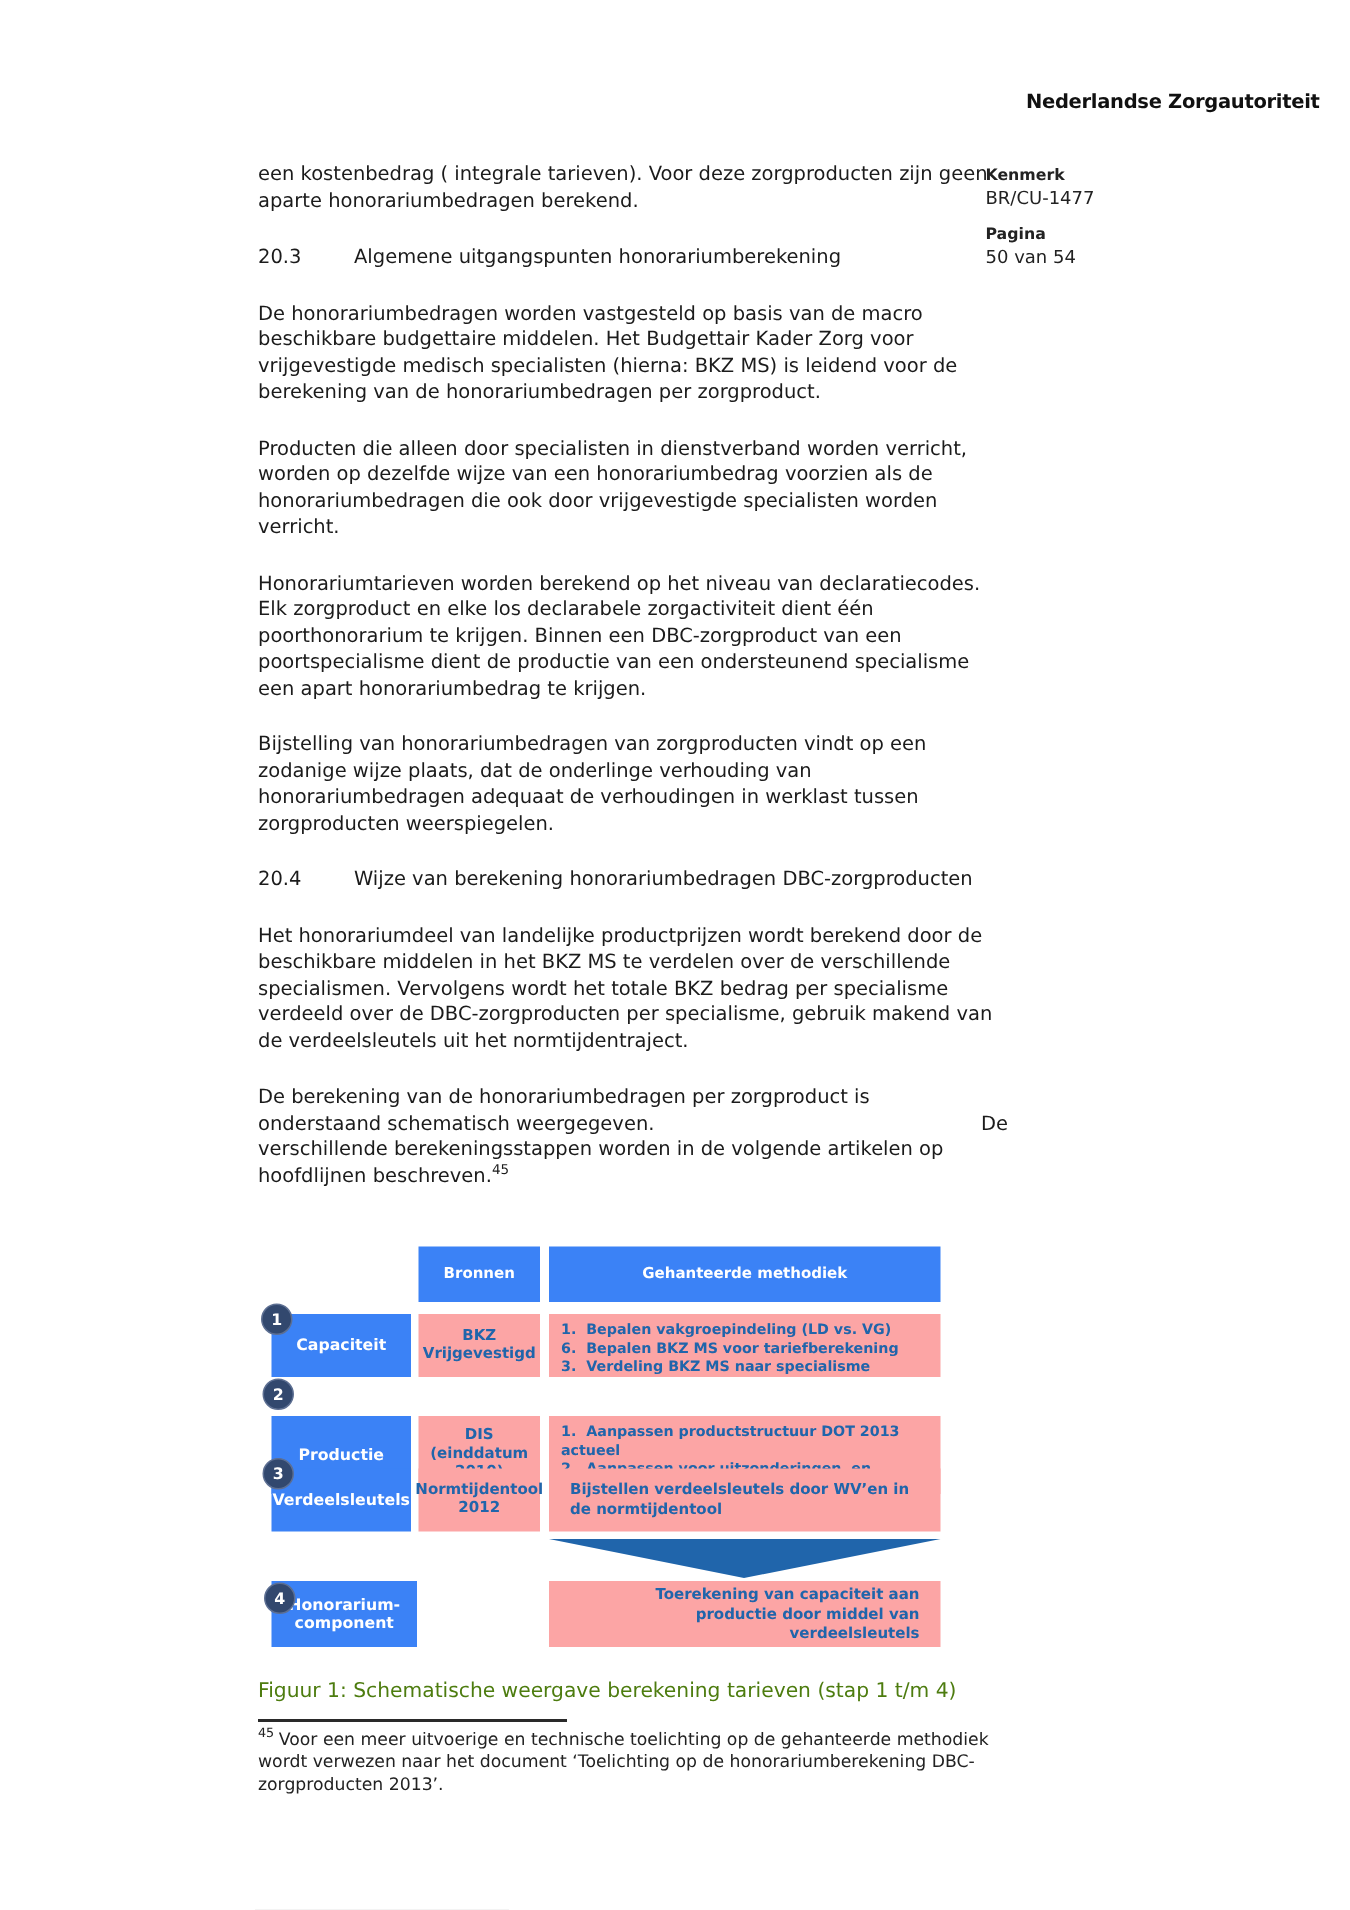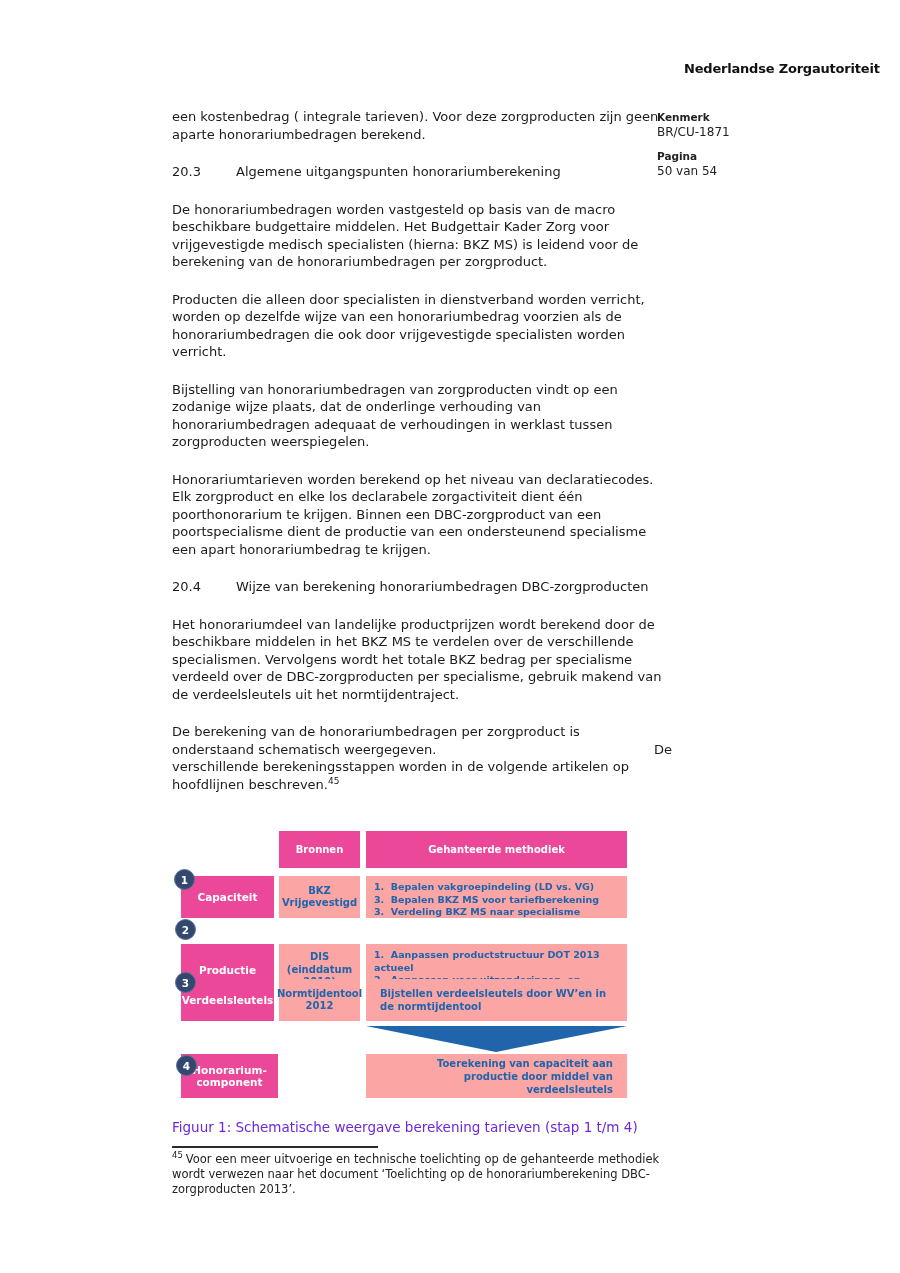--- a/index.html
+++ b/index.html
@@ -26,21 +26,21 @@
     font-size:13px;line-height:17.5px;
   }
   .main p{margin:0 0 20px 0;}
   .heading{margin:0 0 20px 0;}
   .h-num{display:inline-block;width:64px;font-weight:normal;}
   .line2{overflow:hidden;}
   .line2 .rt{float:right;}
   sup{font-size:9px;line-height:0;}
   
   .diagram{position:absolute;left:172px;top:828px;width:460px;height:278px;}
-  .dbox{position:absolute;background:#ec4899;color:#fff;font-weight:bold;
+  .dbox{position:absolute;background:#3b82f6;color:#fff;font-weight:bold;
         display:flex;align-items:center;justify-content:center;text-align:center;}
   .lbox{position:absolute;background:#fca5a5;color:#2065ab;font-weight:bold;}
   .hdr{font-size:10px;}
   .hdr-bronnen{left:107px;top:3px;width:81px;height:37px;}
   .hdr-methodiek{left:194px;top:3px;width:261px;height:37px;}
   .steplabel{left:9px;width:93px;font-size:10.5px;line-height:12px;padding:0 0;box-sizing:border-box;text-align:center;}
   .steplabel.w4{width:97px;}
   .source{left:107px;width:81px;font-size:10px;line-height:12.5px;
           display:flex;align-items:center;justify-content:center;text-align:center;padding:0 3px;box-sizing:border-box;}
   .method{left:194px;width:261px;box-sizing:border-box;}
@@ -59,50 +59,50 @@
     display:flex;align-items:center;justify-content:center;z-index:3;
   }
   .c1{left:2px;top:41px;} .c2{left:3px;top:91px;}
   .c3{left:3px;top:144px;} .c4{left:4px;top:227px;}
   .arrow-down{
     position:absolute;left:194px;top:198px;width:0;height:0;
     border-left:130px solid transparent;border-right:131px solid transparent;
     border-top:26px solid #2065ab;
   }
   
-  .caption{position:absolute;left:172px;top:1119px;width:540px;font-size:13.5px;color:#6d28d9;}
+  .caption{position:absolute;left:172px;top:1119px;width:540px;font-size:13.5px;color:#4d7c0f;}
   .fn-rule{position:absolute;left:172px;top:1146px;width:206px;height:2px;background:#2a2a2a;}
   .footnote{position:absolute;left:172px;top:1152px;width:502px;font-size:11.5px;line-height:15px;color:#222;}
   .footnote sup{font-size:8.5px;margin-right:3px;}
 </style>
 </head>
 <body>
 
 <div class="page">
 
   <div class="org">Nederlandse Zorgautoriteit</div>
 
   <div class="sidebar">
     <div class="side-label">Kenmerk</div>
-    <div class="side-value">BR/CU-1871</div>
+    <div class="side-value">BR/CU-1477</div>
     <div class="side-label">Pagina</div>
     <div class="side-value">50 van 54</div>
   </div>
 
   <div class="main">
     <p>een kostenbedrag ( integrale tarieven). Voor deze zorgproducten zijn geen aparte honorariumbedragen berekend.</p>
 
     <div class="heading">
       <span class="h-num">20.3</span><span>Algemene uitgangspunten honorariumberekening</span>
     </div>
 
     <p>De honorariumbedragen worden vastgesteld op basis van de macro beschikbare budgettaire middelen. Het Budgettair Kader Zorg voor vrijgevestigde medisch specialisten (hierna: BKZ MS) is leidend voor de berekening van de honorariumbedragen per zorgproduct.</p>
     <p>Producten die alleen door specialisten in dienstverband worden verricht, worden op dezelfde wijze van een honorariumbedrag voorzien als de honorariumbedragen die ook door vrijgevestigde specialisten worden verricht.</p>
+    <p>Honorariumtarieven worden berekend op het niveau van declaratiecodes. Elk zorgproduct en elke los declarabele zorgactiviteit dient één poorthonorarium te krijgen. Binnen een DBC-zorgproduct van een poortspecialisme dient de productie van een ondersteunend specialisme een apart honorariumbedrag te krijgen.</p>
     <p>Bijstelling van honorariumbedragen van zorgproducten vindt op een zodanige wijze plaats, dat de onderlinge verhouding van honorariumbedragen adequaat de verhoudingen in werklast tussen zorgproducten weerspiegelen.</p>
-    <p>Honorariumtarieven worden berekend op het niveau van declaratiecodes. Elk zorgproduct en elke los declarabele zorgactiviteit dient één poorthonorarium te krijgen. Binnen een DBC-zorgproduct van een poortspecialisme dient de productie van een ondersteunend specialisme een apart honorariumbedrag te krijgen.</p>
 
     <div class="heading">
       <span class="h-num">20.4</span><span>Wijze van berekening honorariumbedragen DBC-zorgproducten</span>
     </div>
 
     <p>Het honorariumdeel van landelijke productprijzen wordt berekend door de beschikbare middelen in het BKZ MS te verdelen over de verschillende specialismen. Vervolgens wordt het totale BKZ bedrag per specialisme verdeeld over de DBC-zorgproducten per specialisme, gebruik makend van de verdeelsleutels uit het normtijdentraject.</p>
 
     <div>
       <div>De berekening van de honorariumbedragen per zorgproduct is</div>
       <div class="line2">
@@ -119,21 +119,21 @@
   <div class="diagram">
 
     <div class="dbox hdr hdr-bronnen">Bronnen</div>
     <div class="dbox hdr hdr-methodiek">Gehanteerde methodiek</div>
 
     <div class="circle c1">1</div>
     <div class="dbox steplabel r1">Capaciteit</div>
     <div class="lbox source r1">BKZ Vrijgevestigd</div>
     <div class="lbox method list r1">
       <div class="m-item">1.  Bepalen vakgroepindeling (LD vs. VG)</div>
-      <div class="m-item">3.  Bepalen BKZ MS voor tariefberekening</div>
+      <div class="m-item">6.  Bepalen BKZ MS voor tariefberekening</div>
       <div class="m-item">3.  Verdeling BKZ MS naar specialisme</div>
     </div>
 
     <div class="circle c2">2</div>
     <div class="dbox steplabel r2">Productie</div>
     <div class="lbox source r2">DIS (einddatum 2010)</div>
     <div class="lbox method list r2">
       <div class="m-item">1.  Aanpassen productstructuur DOT 2013 actueel</div>
       <div class="m-item">2.  Aanpassen voor uitzonderingen  en onvolledigheid</div>
       <div class="m-item">3.  Consistentieslag met Capaciteit/BKZ</div>

